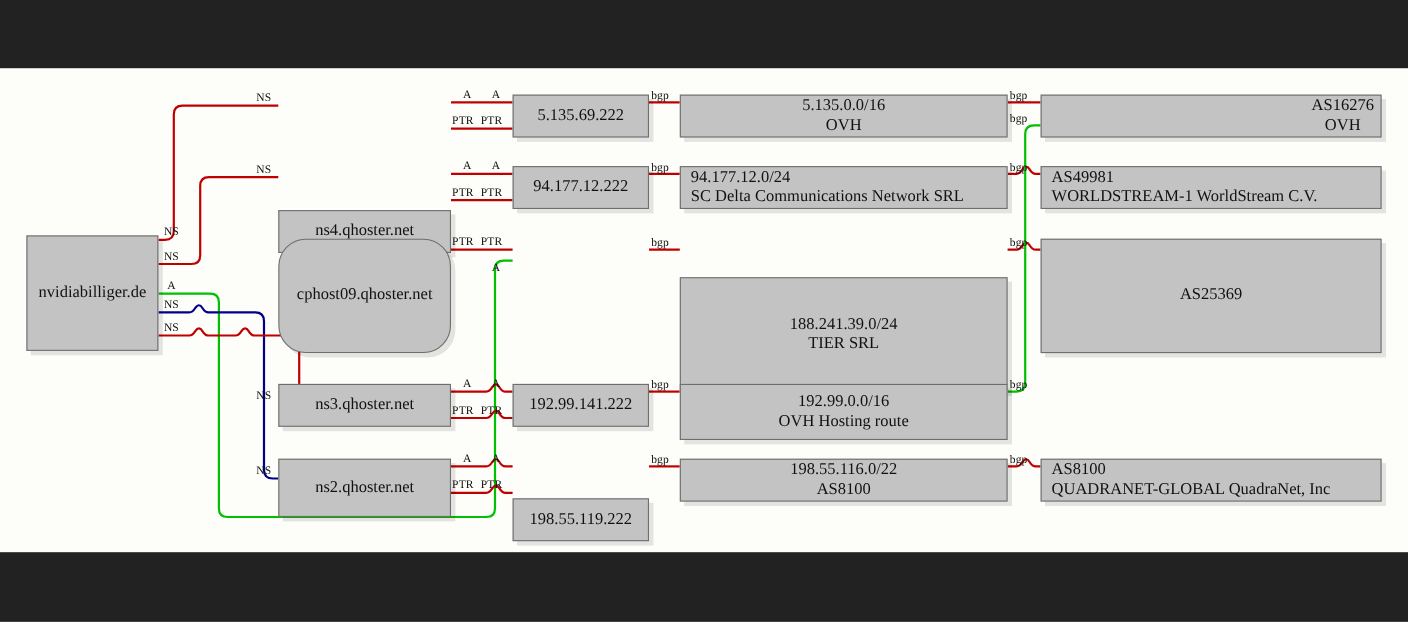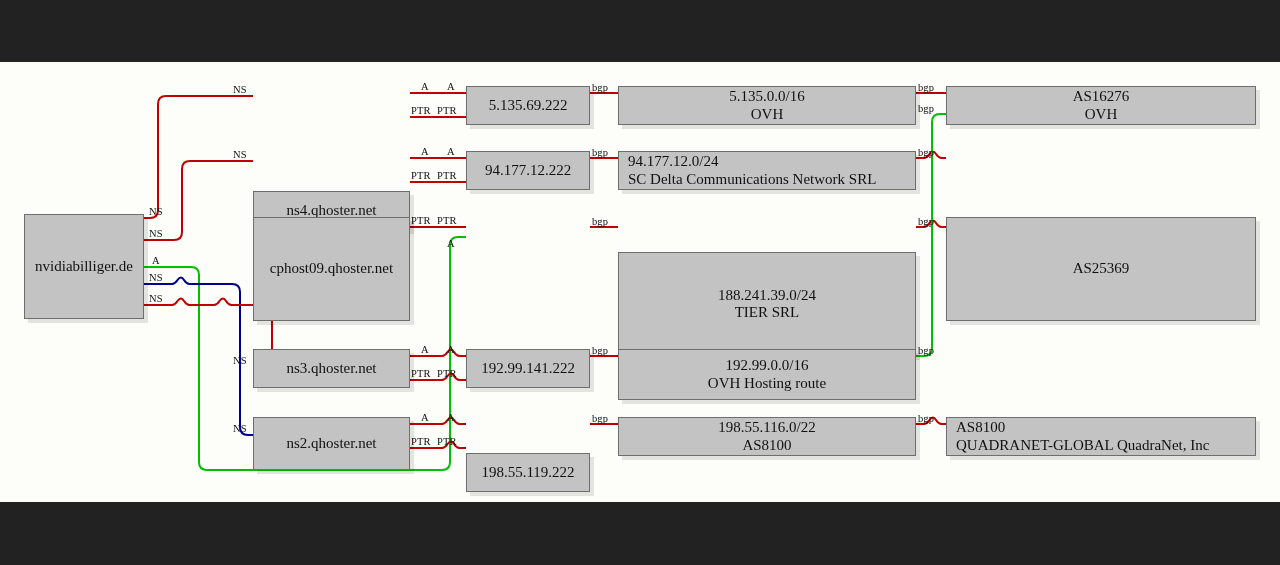--- a/index.html
+++ b/index.html
@@ -127,21 +127,21 @@
     <div class="elabel" style="left:918px;top:283px;">bgp</div>
     <div class="elabel" style="left:918px;top:351px;">bgp</div>
 
     <div class="node" style="left:24px;top:152px;width:120px;height:105px;">
       <span class="txt">nvidiabilliger.de</span>
     </div>
 
     <div class="node" style="left:253px;top:89px;width:157px;height:39px;margin-top:40px;">
       <span class="txt">ns4.qhoster.net</span>
     </div>
-    <div class="node" style="left:253px;top:155px;width:157px;height:104px;">
+    <div class="node" style="left:253px;top:155px;width:157px;height:104px;border-radius:25px;">
       <span class="txt">cphost09.qhoster.net</span>
     </div>
     <div class="node" style="left:253px;top:287px;width:157px;height:39px;">
       <span class="txt">ns3.qhoster.net</span>
     </div>
     <div class="node" style="left:253px;top:355px;width:157px;height:53px;align-items:center;">
       <span class="txt">ns2.qhoster.net</span>
     </div>
 
     <div class="node" style="left:466px;top:24px;width:124px;height:39px;">
@@ -171,23 +171,27 @@
     </div>
     <div class="node" style="left:618px;top:287px;width:298px;height:51px;">
       <span class="txt">192.99.0.0/16
 OVH Hosting route</span>
     </div>
     <div class="node" style="left:618px;top:355px;width:298px;height:39px;">
       <span class="txt">198.55.116.0/22
 AS8100</span>
     </div>
 
-    <div class="node" style="left:946px;top:24px;width:310px;height:39px;">
+    <div class="node" style="left:946px;top:24px;width:310px;height:39px;justify-content:flex-end;">
       <span class="txt">AS16276
 OVH</span>
+    </div>
+    <div class="node left" style="left:946px;top:89px;width:310px;height:39px;">
+      <span class="txt">AS49981
+WORLDSTREAM-1 WorldStream C.V.</span>
     </div>
     <div class="node" style="left:946px;top:155px;width:310px;height:104px;">
       <span class="txt">AS25369</span>
     </div>
     <div class="node left" style="left:946px;top:355px;width:310px;height:39px;">
       <span class="txt">AS8100
 QUADRANET-GLOBAL QuadraNet, Inc</span>
     </div>
 
   </div>

